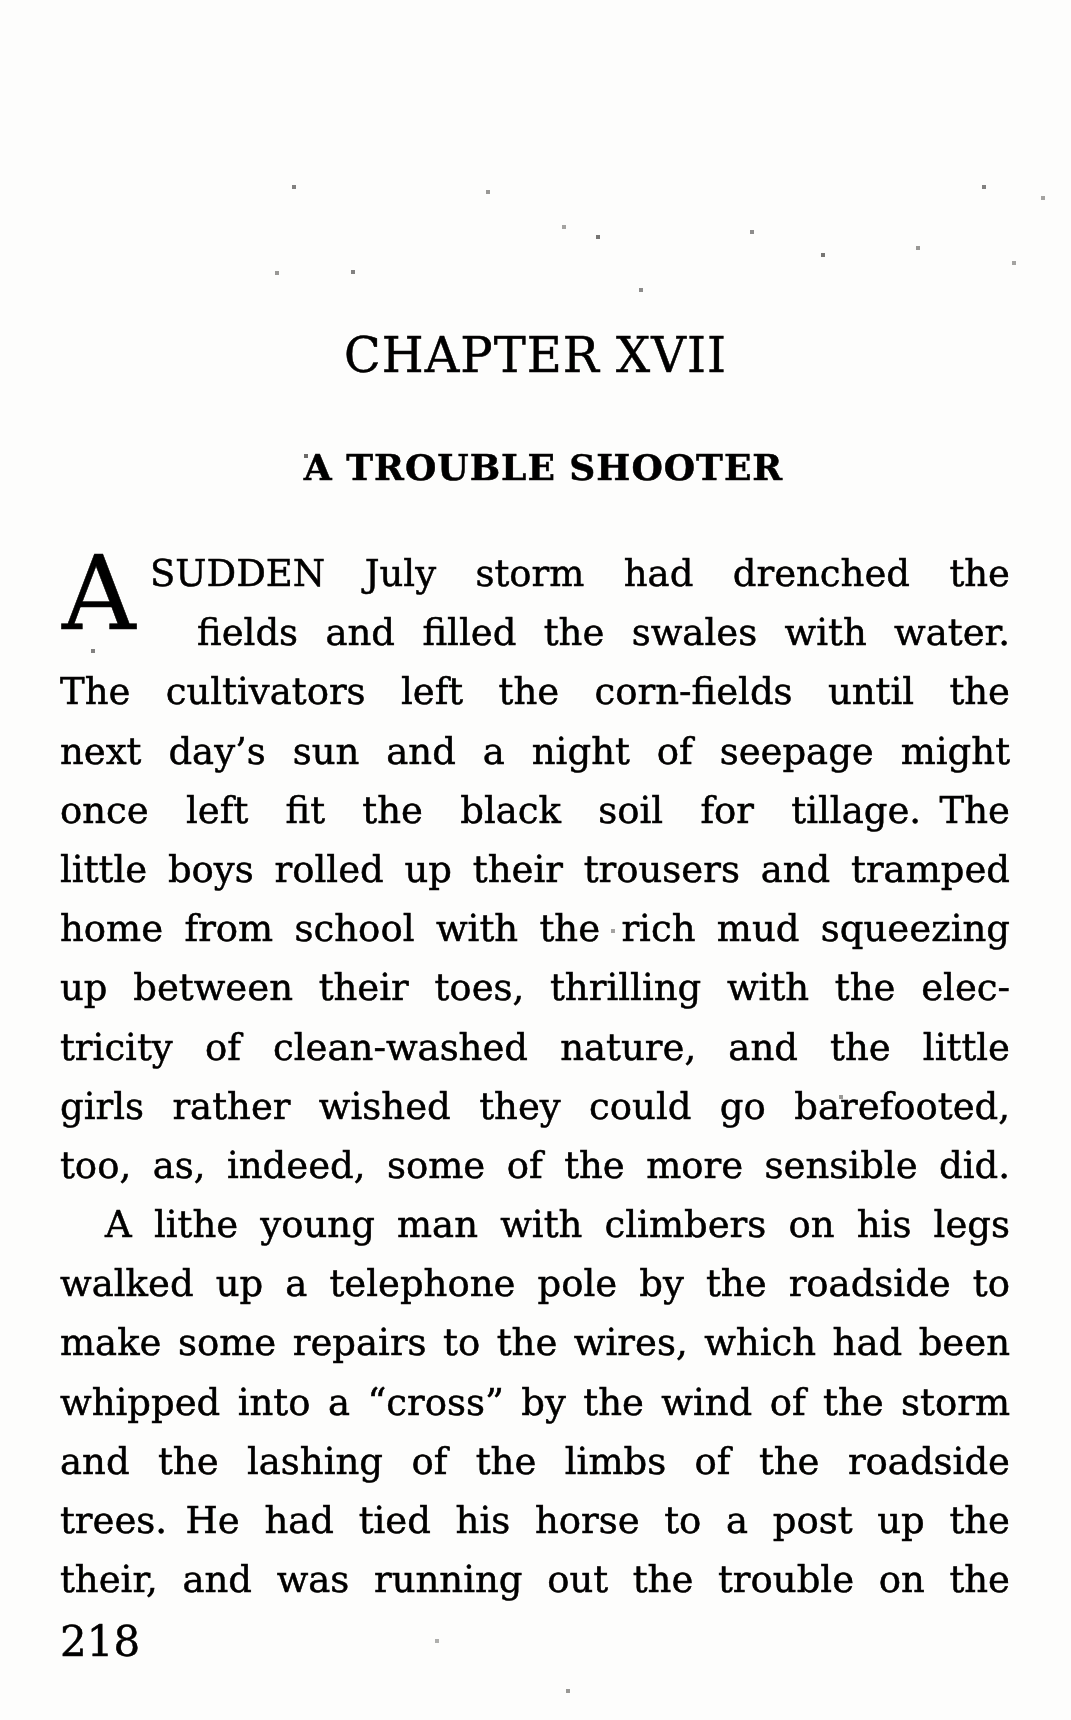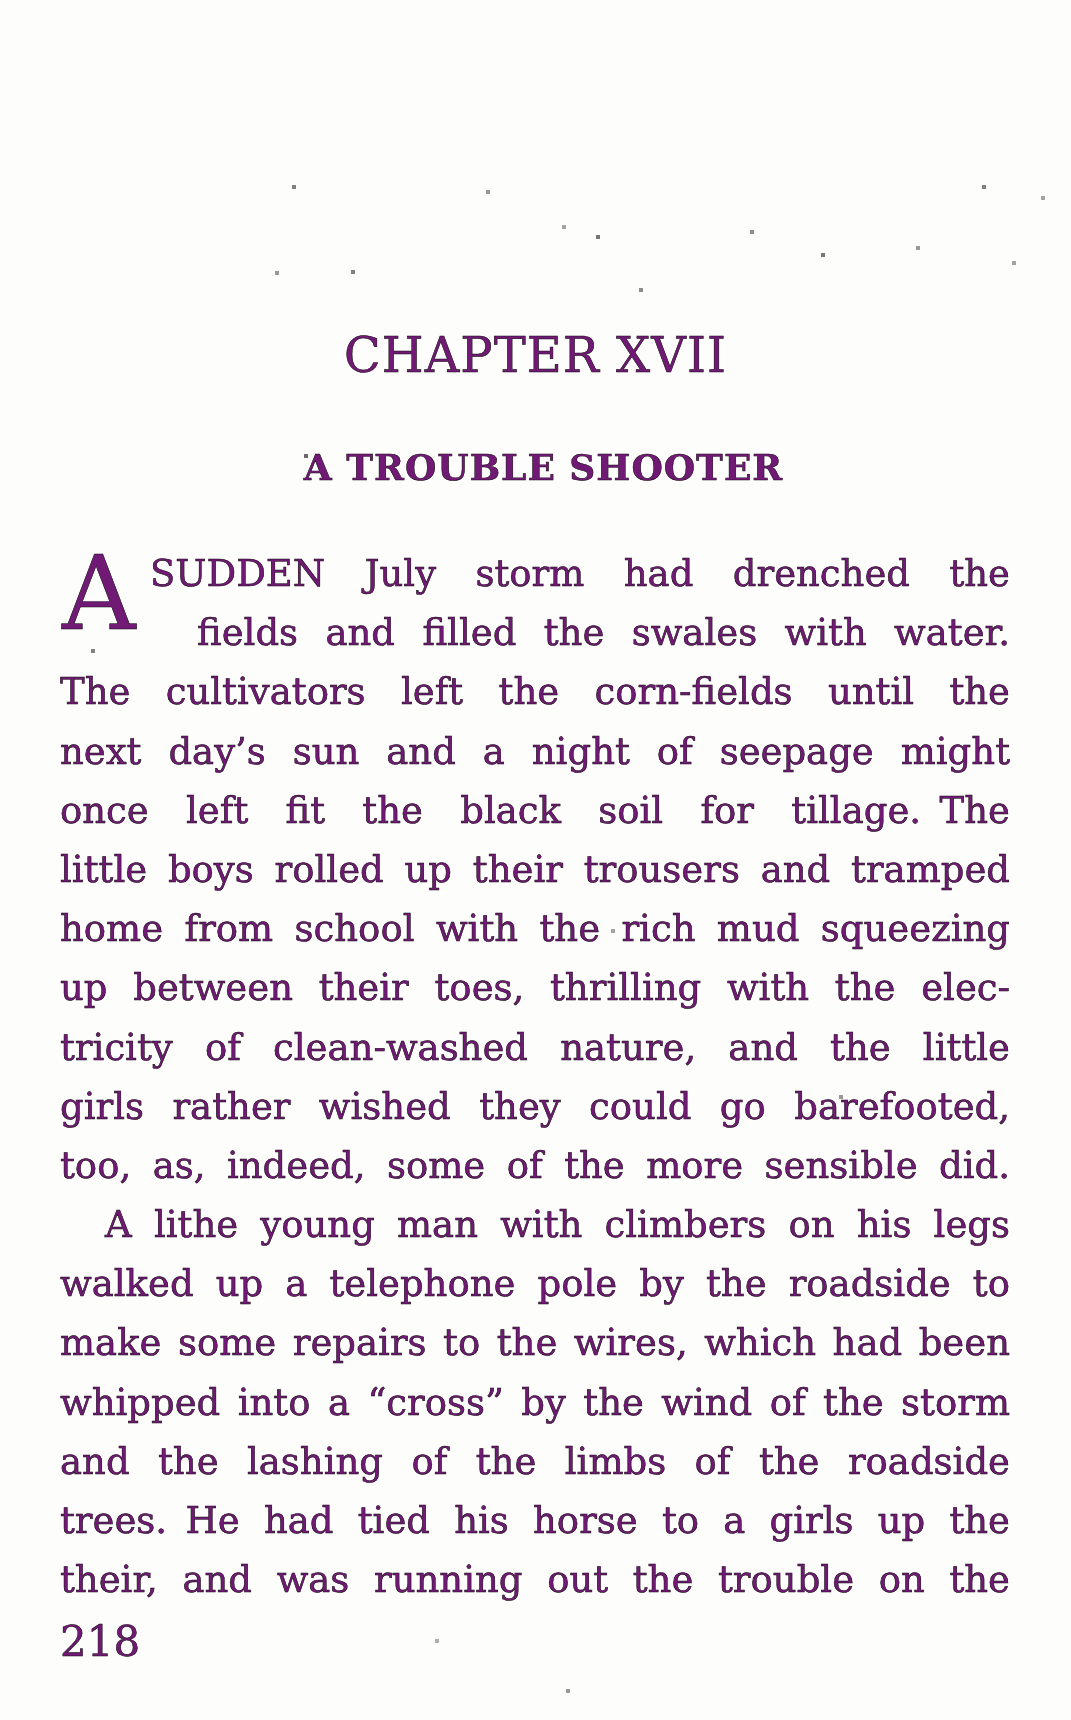--- a/index.html
+++ b/index.html
@@ -3,21 +3,21 @@
 <meta charset="utf-8">
 <style>
   html, body { margin: 0; padding: 0; background: #e8e8e8; }
   .page {
     position: relative;
     width: 1071px;
     height: 1720px;
     background: #fdfdfc;
     overflow: hidden;
     font-family: "DejaVu Serif", "Liberation Serif", serif;
-    color: #701a75;
+    color: #000000;
   }
   .ink {
     -webkit-text-stroke: 0.45px #141210;
     text-shadow: 0 0 0.5px rgba(20,16,10,0.55);
   }
   .chapter-heading {
     position: absolute;
     top: 331px;
     left: 0;
     width: 1071px;
@@ -125,19 +125,19 @@
     <div class="line ink">home from school with the rich mud squeezing</div>
     <div class="line ink">up between their toes, thrilling with the elec-</div>
     <div class="line ink">tricity of clean-washed nature, and the little</div>
     <div class="line ink">girls rather wished they could go barefooted,</div>
     <div class="line ink">too, as, indeed, some of the more sensible did.</div>
     <div class="line para-indent ink">A lithe young man with climbers on his legs</div>
     <div class="line ink">walked up a telephone pole by the roadside to</div>
     <div class="line ink">make some repairs to the wires, which had been</div>
     <div class="line ink">whipped into a “cross” by the wind of the storm</div>
     <div class="line ink">and the lashing of the limbs of the roadside</div>
-    <div class="line ink">trees. He had tied his horse to a girls up the</div>
+    <div class="line ink">trees. He had tied his horse to a post up the</div>
     <div class="line ink">their, and was running out the trouble on the</div>
   </div>
 
   <div class="page-number ink">218</div>
 
 </div>
 
 </body></html>

